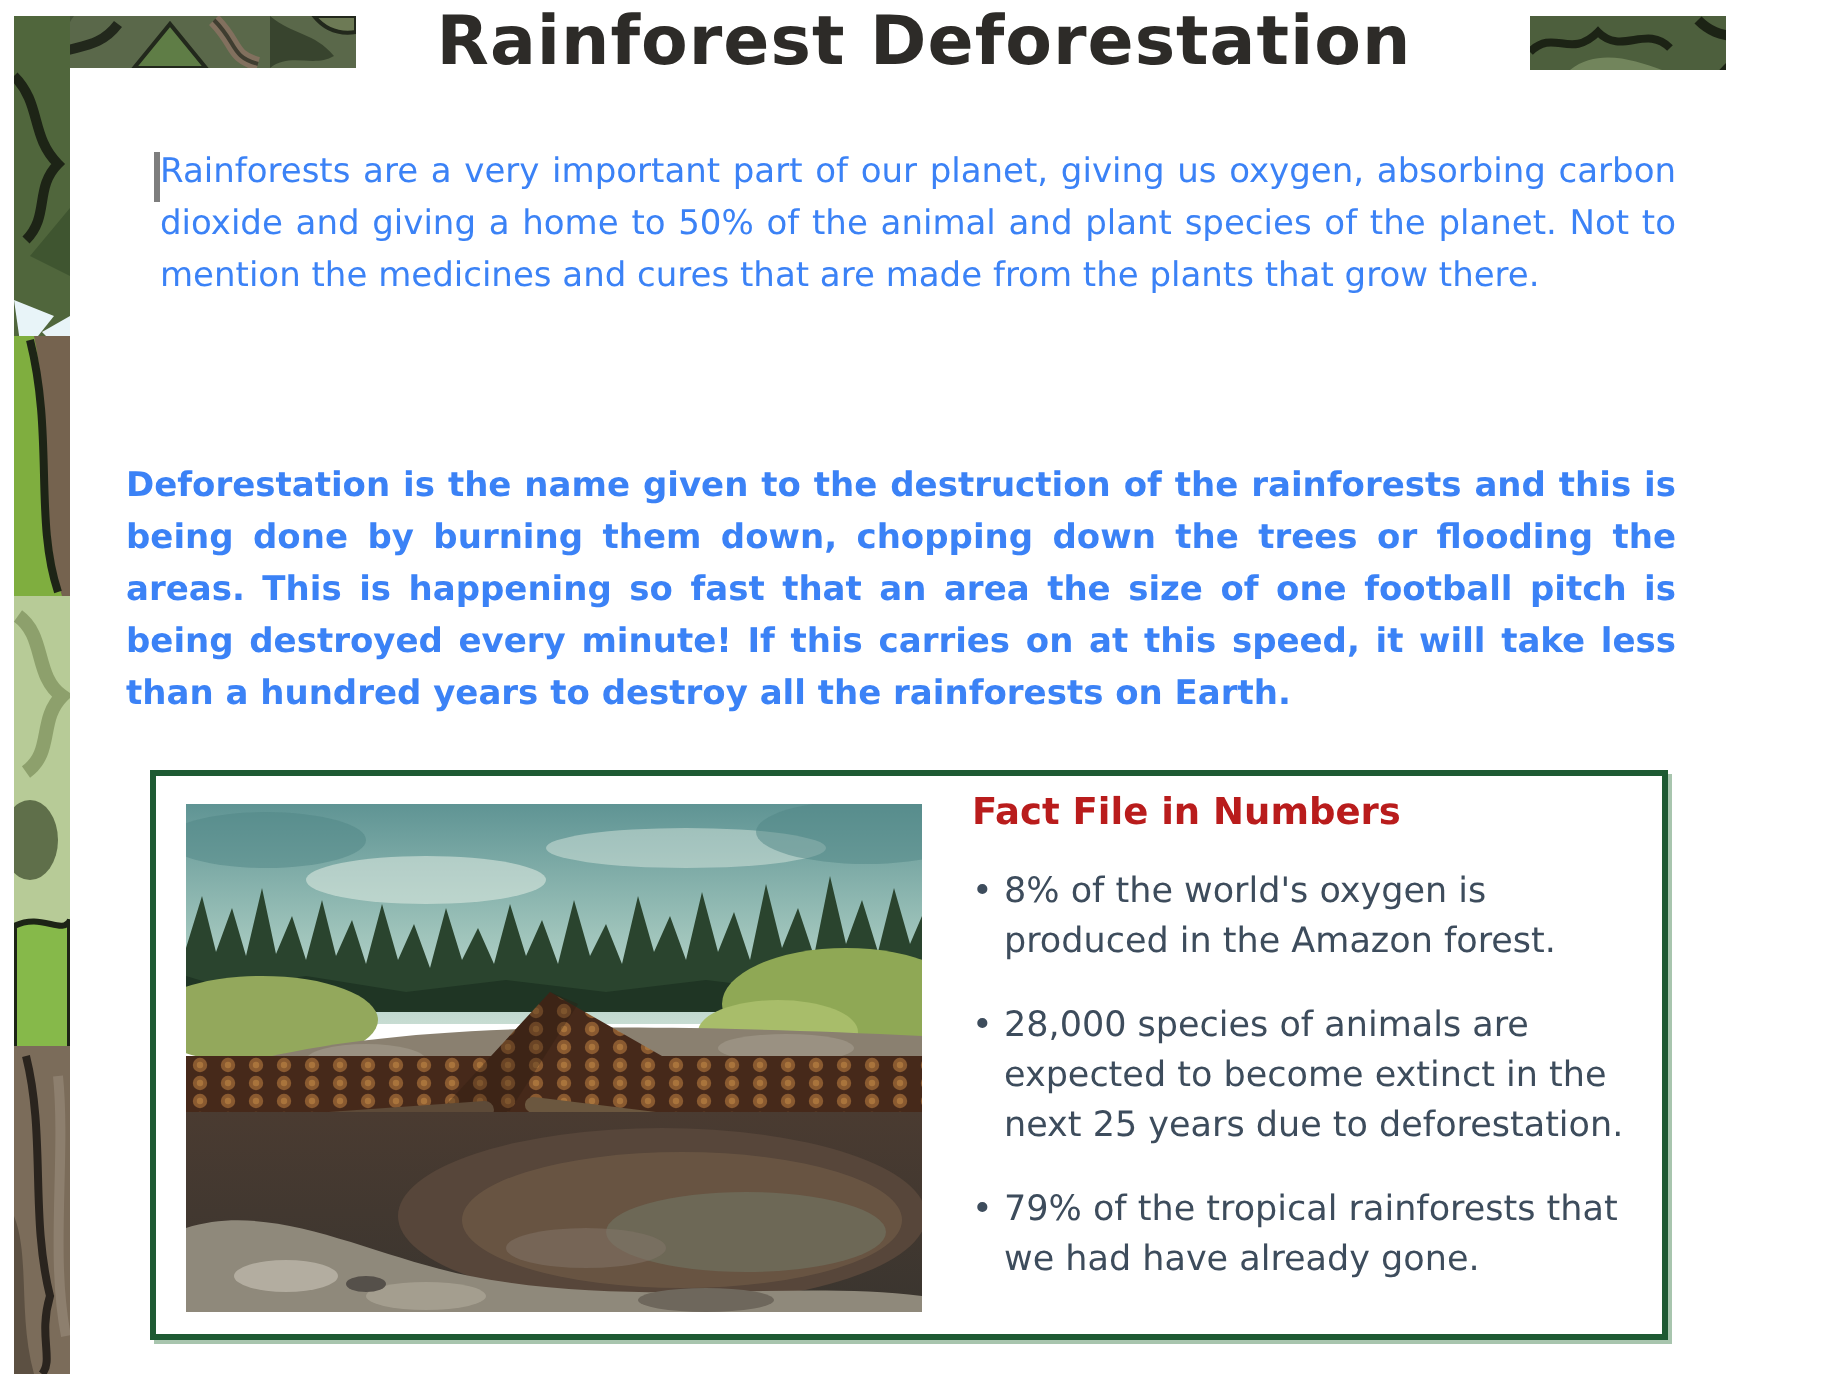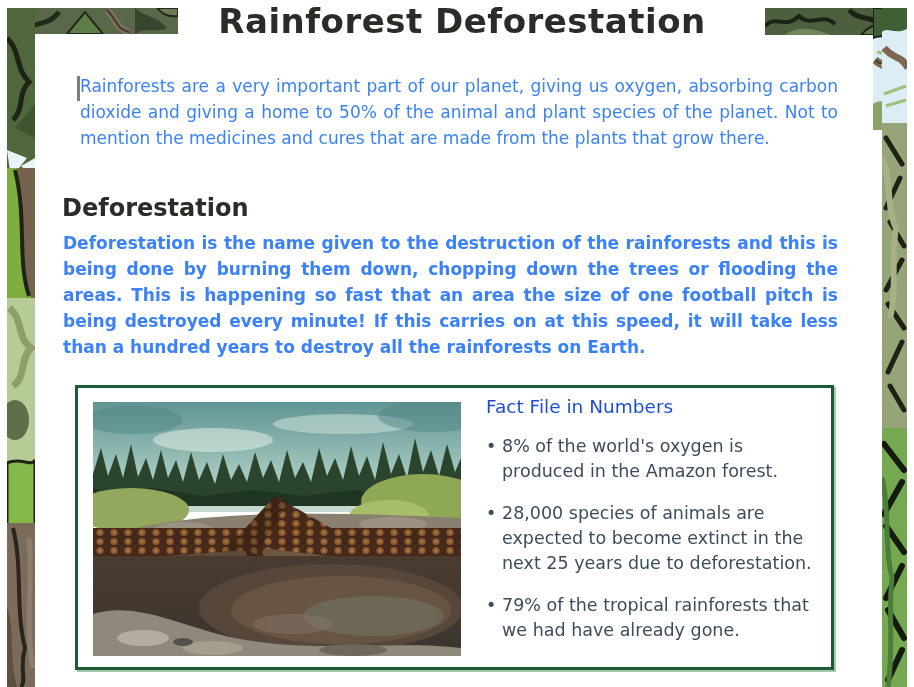--- a/index.html
+++ b/index.html
@@ -1,18 +1,18 @@
 <!DOCTYPE html>
 <html><head>
 <meta charset="utf-8">
 <style>
   html,body{margin:0;padding:0;background:#ffffff;}
   .page{
     position:relative;width:863px;height:687px;overflow:hidden;
-    background:#ffffff;font-family:"DejaVu Sans","Liberation Sans",sans-serif;padding-left:44px;
+    background:#ffffff;font-family:"DejaVu Sans","Liberation Sans",sans-serif;
   }
   .deco{position:absolute;}
   .title{
     position:absolute;left:170px;top:1px;width:584px;text-align:center;
     font-size:34px;font-weight:bold;color:#2d2b28;letter-spacing:0.5px;
   }
   .caret{position:absolute;left:77px;top:76px;width:3px;height:25px;background:#7e7e7e;}
   .para{
     position:absolute;color:#3b82f6;font-size:17px;line-height:26px;
     text-align:justify;
@@ -21,21 +21,21 @@
   .sectionbody{left:63px;top:230px;width:775px;font-weight:bold;}
   .h2{
     position:absolute;left:62px;top:194px;font-size:24px;font-weight:bold;color:#2d2b28;
   }
   .factbox{
     position:absolute;left:75px;top:385px;width:753px;height:279px;
     background:#ffffff;border:3px solid #1e5a33;box-shadow:2px 2px 0 #a8c5ae;
   }
   .photo{position:absolute;left:15px;top:14px;width:368px;height:254px;}
   .factcol{position:absolute;left:408px;top:8px;width:340px;}
-  .fact-head{font-size:18.5px;font-weight:normal;color:#1d4ed8;margin:0 0 17px 0;}
+  .fact-head{font-size:18.5px;font-weight:bold;color:#b91c1c;margin:0 0 17px 0;}
   .fact-item{display:flex;color:#3d4c5c;font-size:17.5px;line-height:25px;margin-bottom:17px;}
   .fact-item .dot{width:16px;flex:0 0 16px;color:#3d4c5c;}
 </style>
 </head>
 <body>
 
 <div class="page">
 
   <svg class="deco" style="left:7px;top:8px;" width="171" height="26" viewBox="0 0 171 26">
     <rect width="171" height="26" fill="#5a684a"></rect>
@@ -97,21 +97,20 @@
     <path d="M2,436 L22,462 M20,474 L2,506 M4,518 L22,544 M20,558 L4,590 M6,602 L22,630 M20,642 L6,672" stroke="#131a0e" stroke-width="6" stroke-linecap="round"></path>
     <path d="M0,470 C8,500 2,540 10,570 C6,600 12,640 6,679" stroke="#4e7c3a" stroke-width="5" fill="none"></path>
   </svg>
 
   <div class="title">Rainforest Deforestation</div>
 
   <div class="caret"></div>
 
   <div class="para intro">Rainforests are a very important part of our planet, giving us oxygen, absorbing carbon dioxide and giving a home to 50% of the animal and plant species of the planet. Not to mention the medicines and cures that are made from the plants that grow there.</div>
 
-  <div class="h2">Deforestation</div>
 
   <div class="para sectionbody">Deforestation is the name given to the destruction of the rainforests and this is being done by burning them down, chopping down the trees or flooding the areas. This is happening so fast that an area the size of one football pitch is being destroyed every minute! If this carries on at this speed, it will take less than a hundred years to destroy all the rainforests on Earth.</div>
 
   <div class="factbox">
 
     <svg class="photo" viewBox="0 0 368 254" preserveAspectRatio="none">
       <defs>
         <linearGradient id="sky" x1="0" y1="0" x2="0" y2="1">
           <stop offset="0" stop-color="#5f9494"></stop>
           <stop offset="0.6" stop-color="#9fc4bb"></stop>

